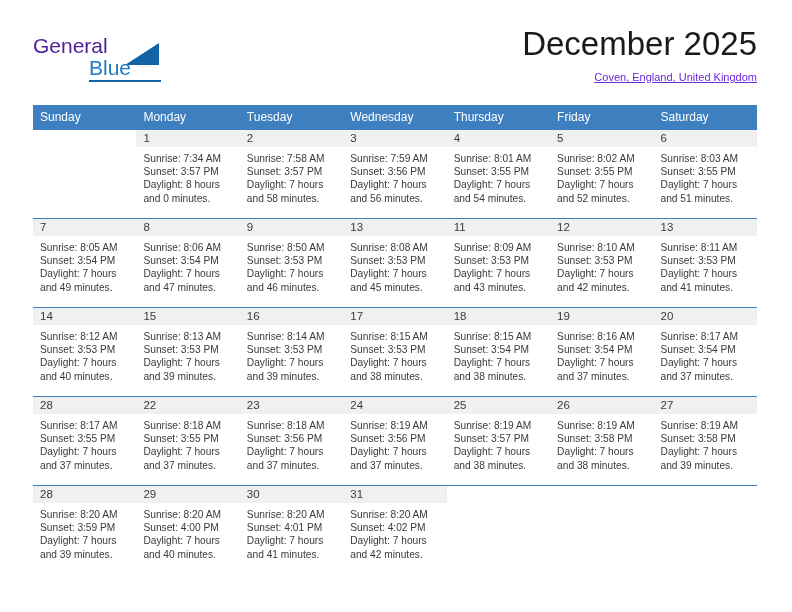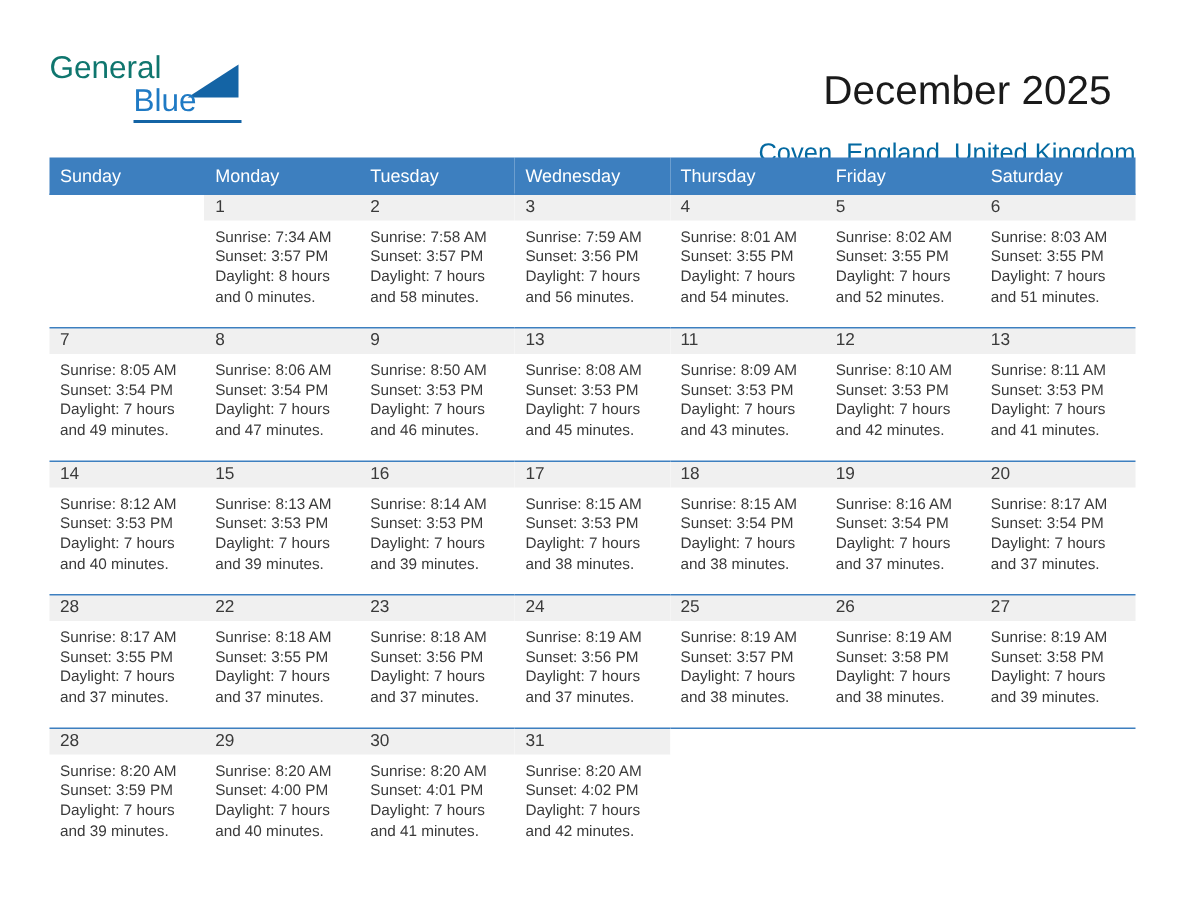--- a/index.html
+++ b/index.html
@@ -36,21 +36,21 @@
     top: 6px;
     width: 180px;
     height: 56px;
   }
   .brand-general {
     position: absolute;
     left: 0;
     top: 0;
     font-size: 21px;
     letter-spacing: 0px;
-    color: #0f766e;
+    color: #4c1d95;
     font-family: "Liberation Sans", sans-serif;
   }
   .brand-blue {
     position: absolute;
     left: 56px;
     top: 22px;
     font-size: 21px;
     color: #1f7ac4;
     font-family: "Liberation Sans", sans-serif;
     text-align: right;
@@ -73,33 +73,34 @@
     background: #1464a5;
   }
 
   .title-block {
     position: absolute;
     right: 0;
     top: 0;
     text-align: right;
   }
   .cal-title {
-    font-size: 27px;
+    font-size: 33px;
     color: #1a1a1a;
     line-height: 32px;
     white-space: nowrap;
     font-weight: normal;
-    margin: 16px;
+    margin: 0;
   }
   .cal-subtitle {
-    font-size: 17px;
-    color: #0369a1;
+    font-size: 11px;
+    color: #6d28d9;
     line-height: 20px;
     margin-top: 7px;
     white-space: nowrap;
+    text-decoration: underline;
   }
 
   
   .calendar {
     position: absolute;
     left: 33px;
     top: 105px;
     width: 724px;
     border-collapse: collapse;
     table-layout: fixed;

